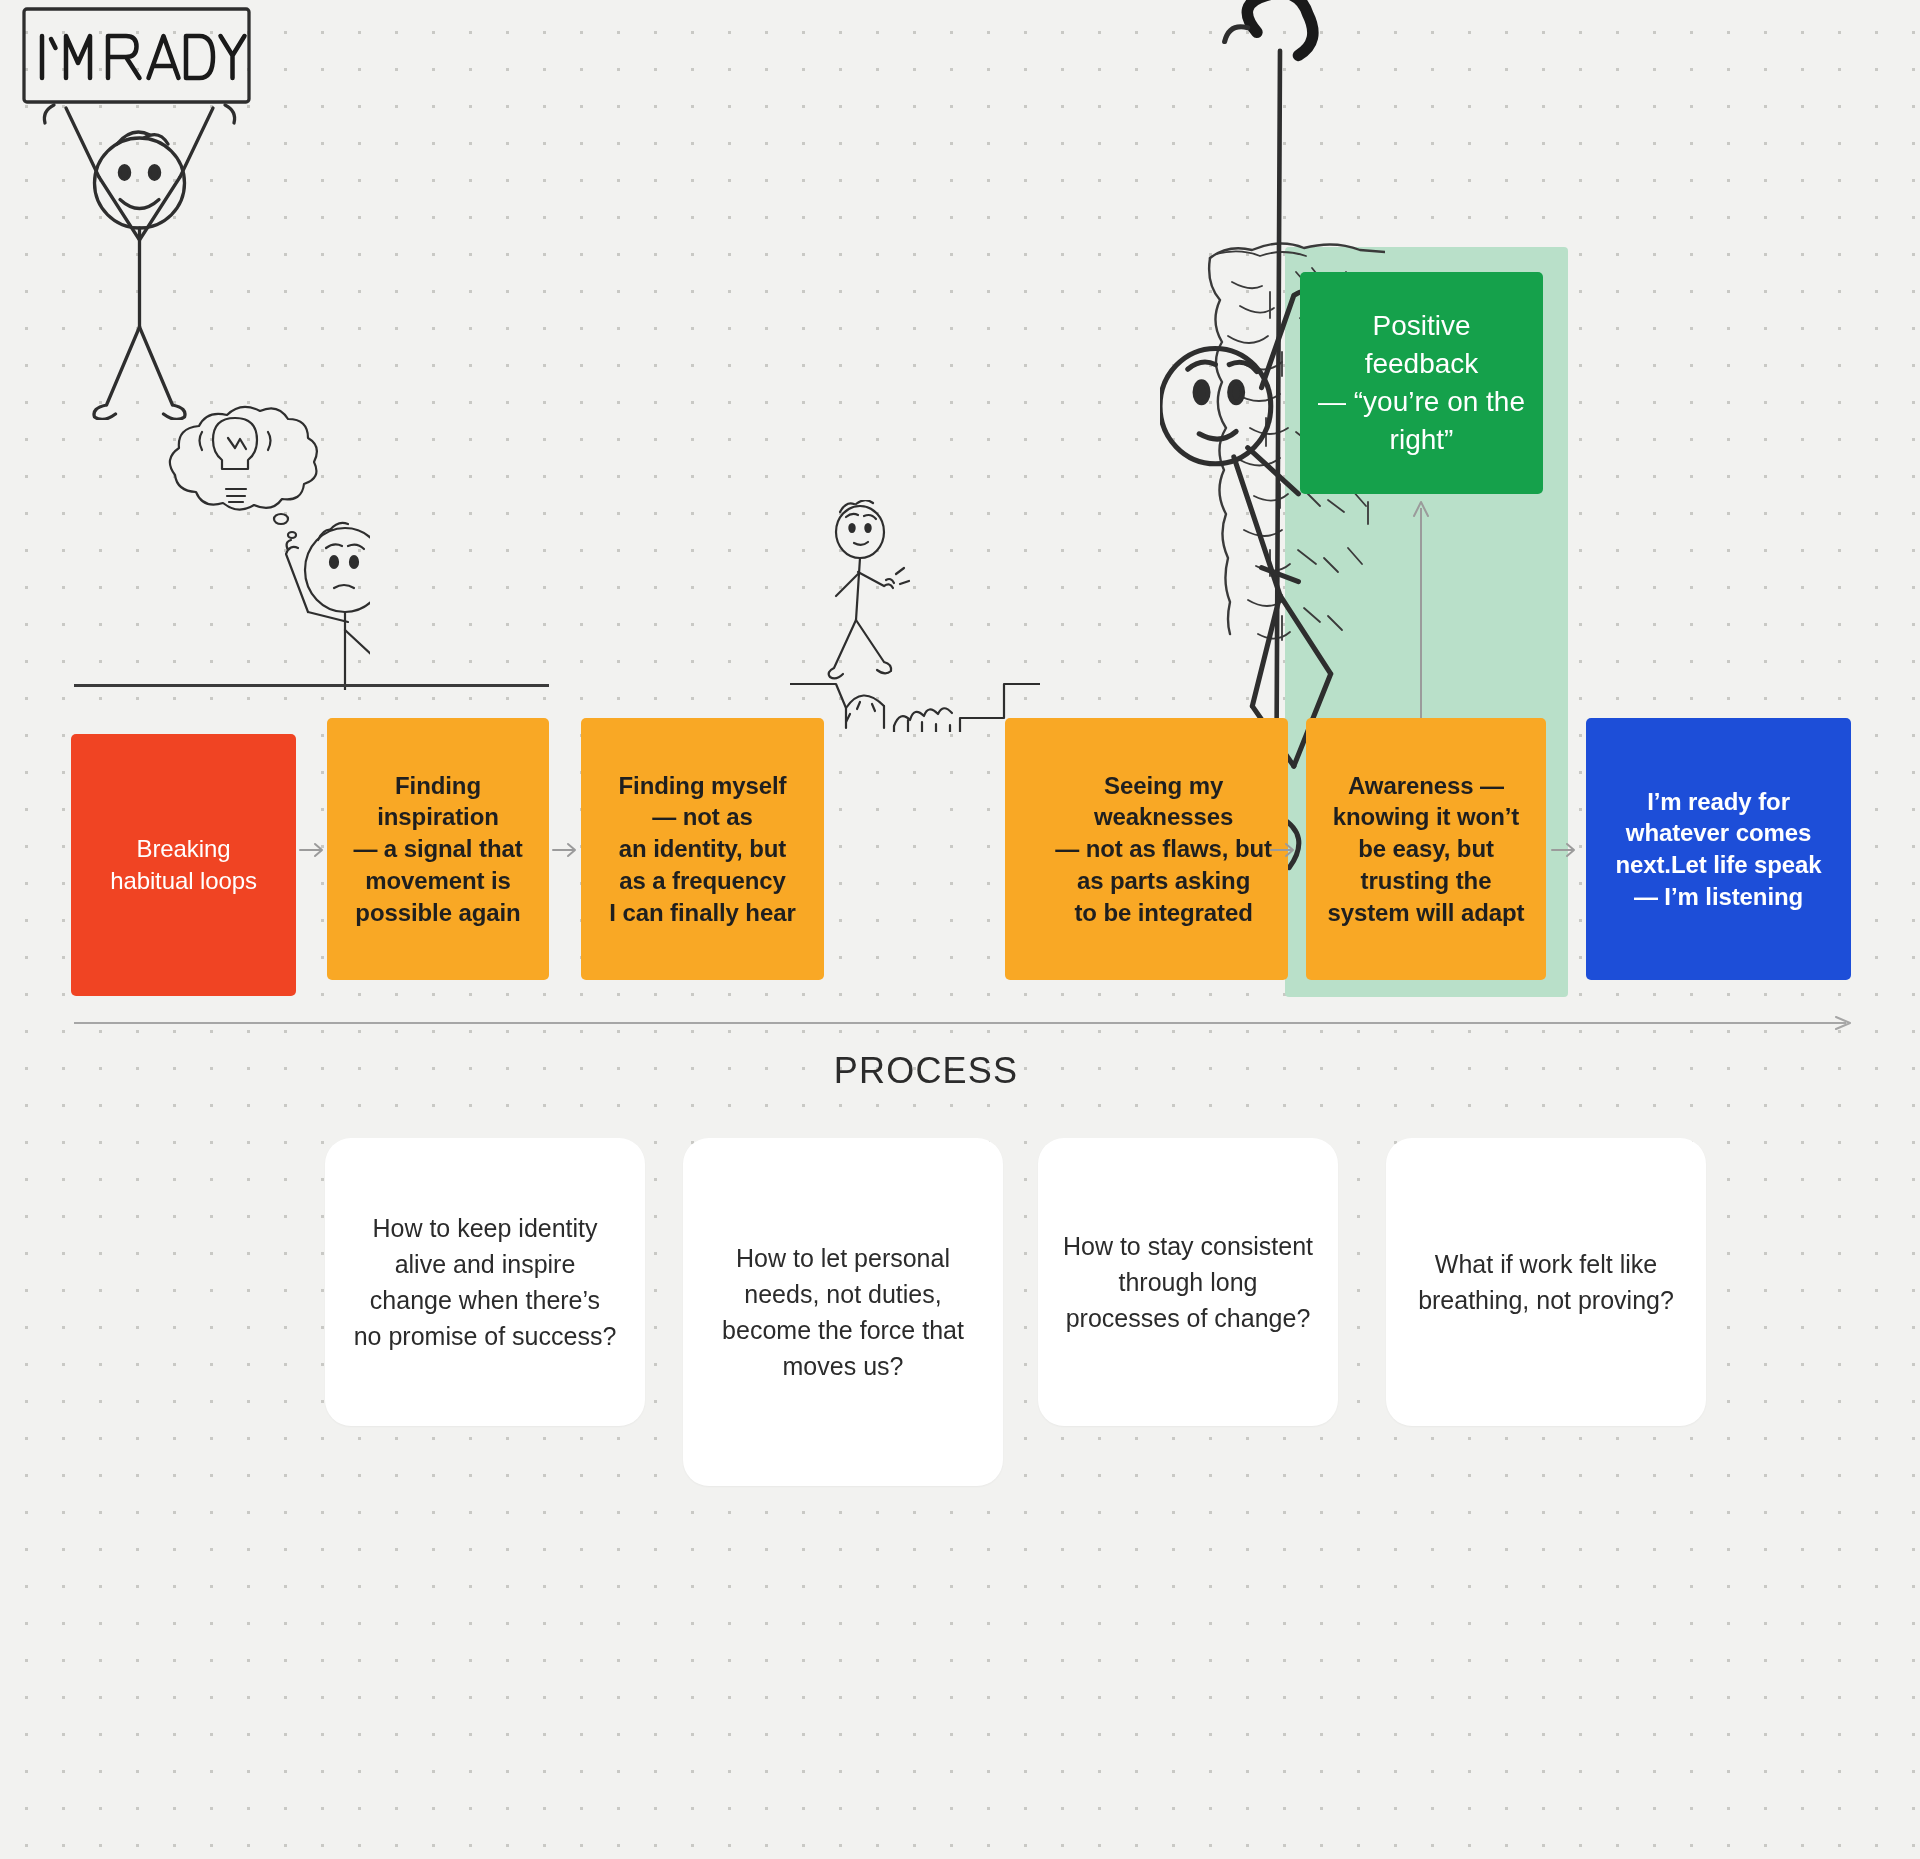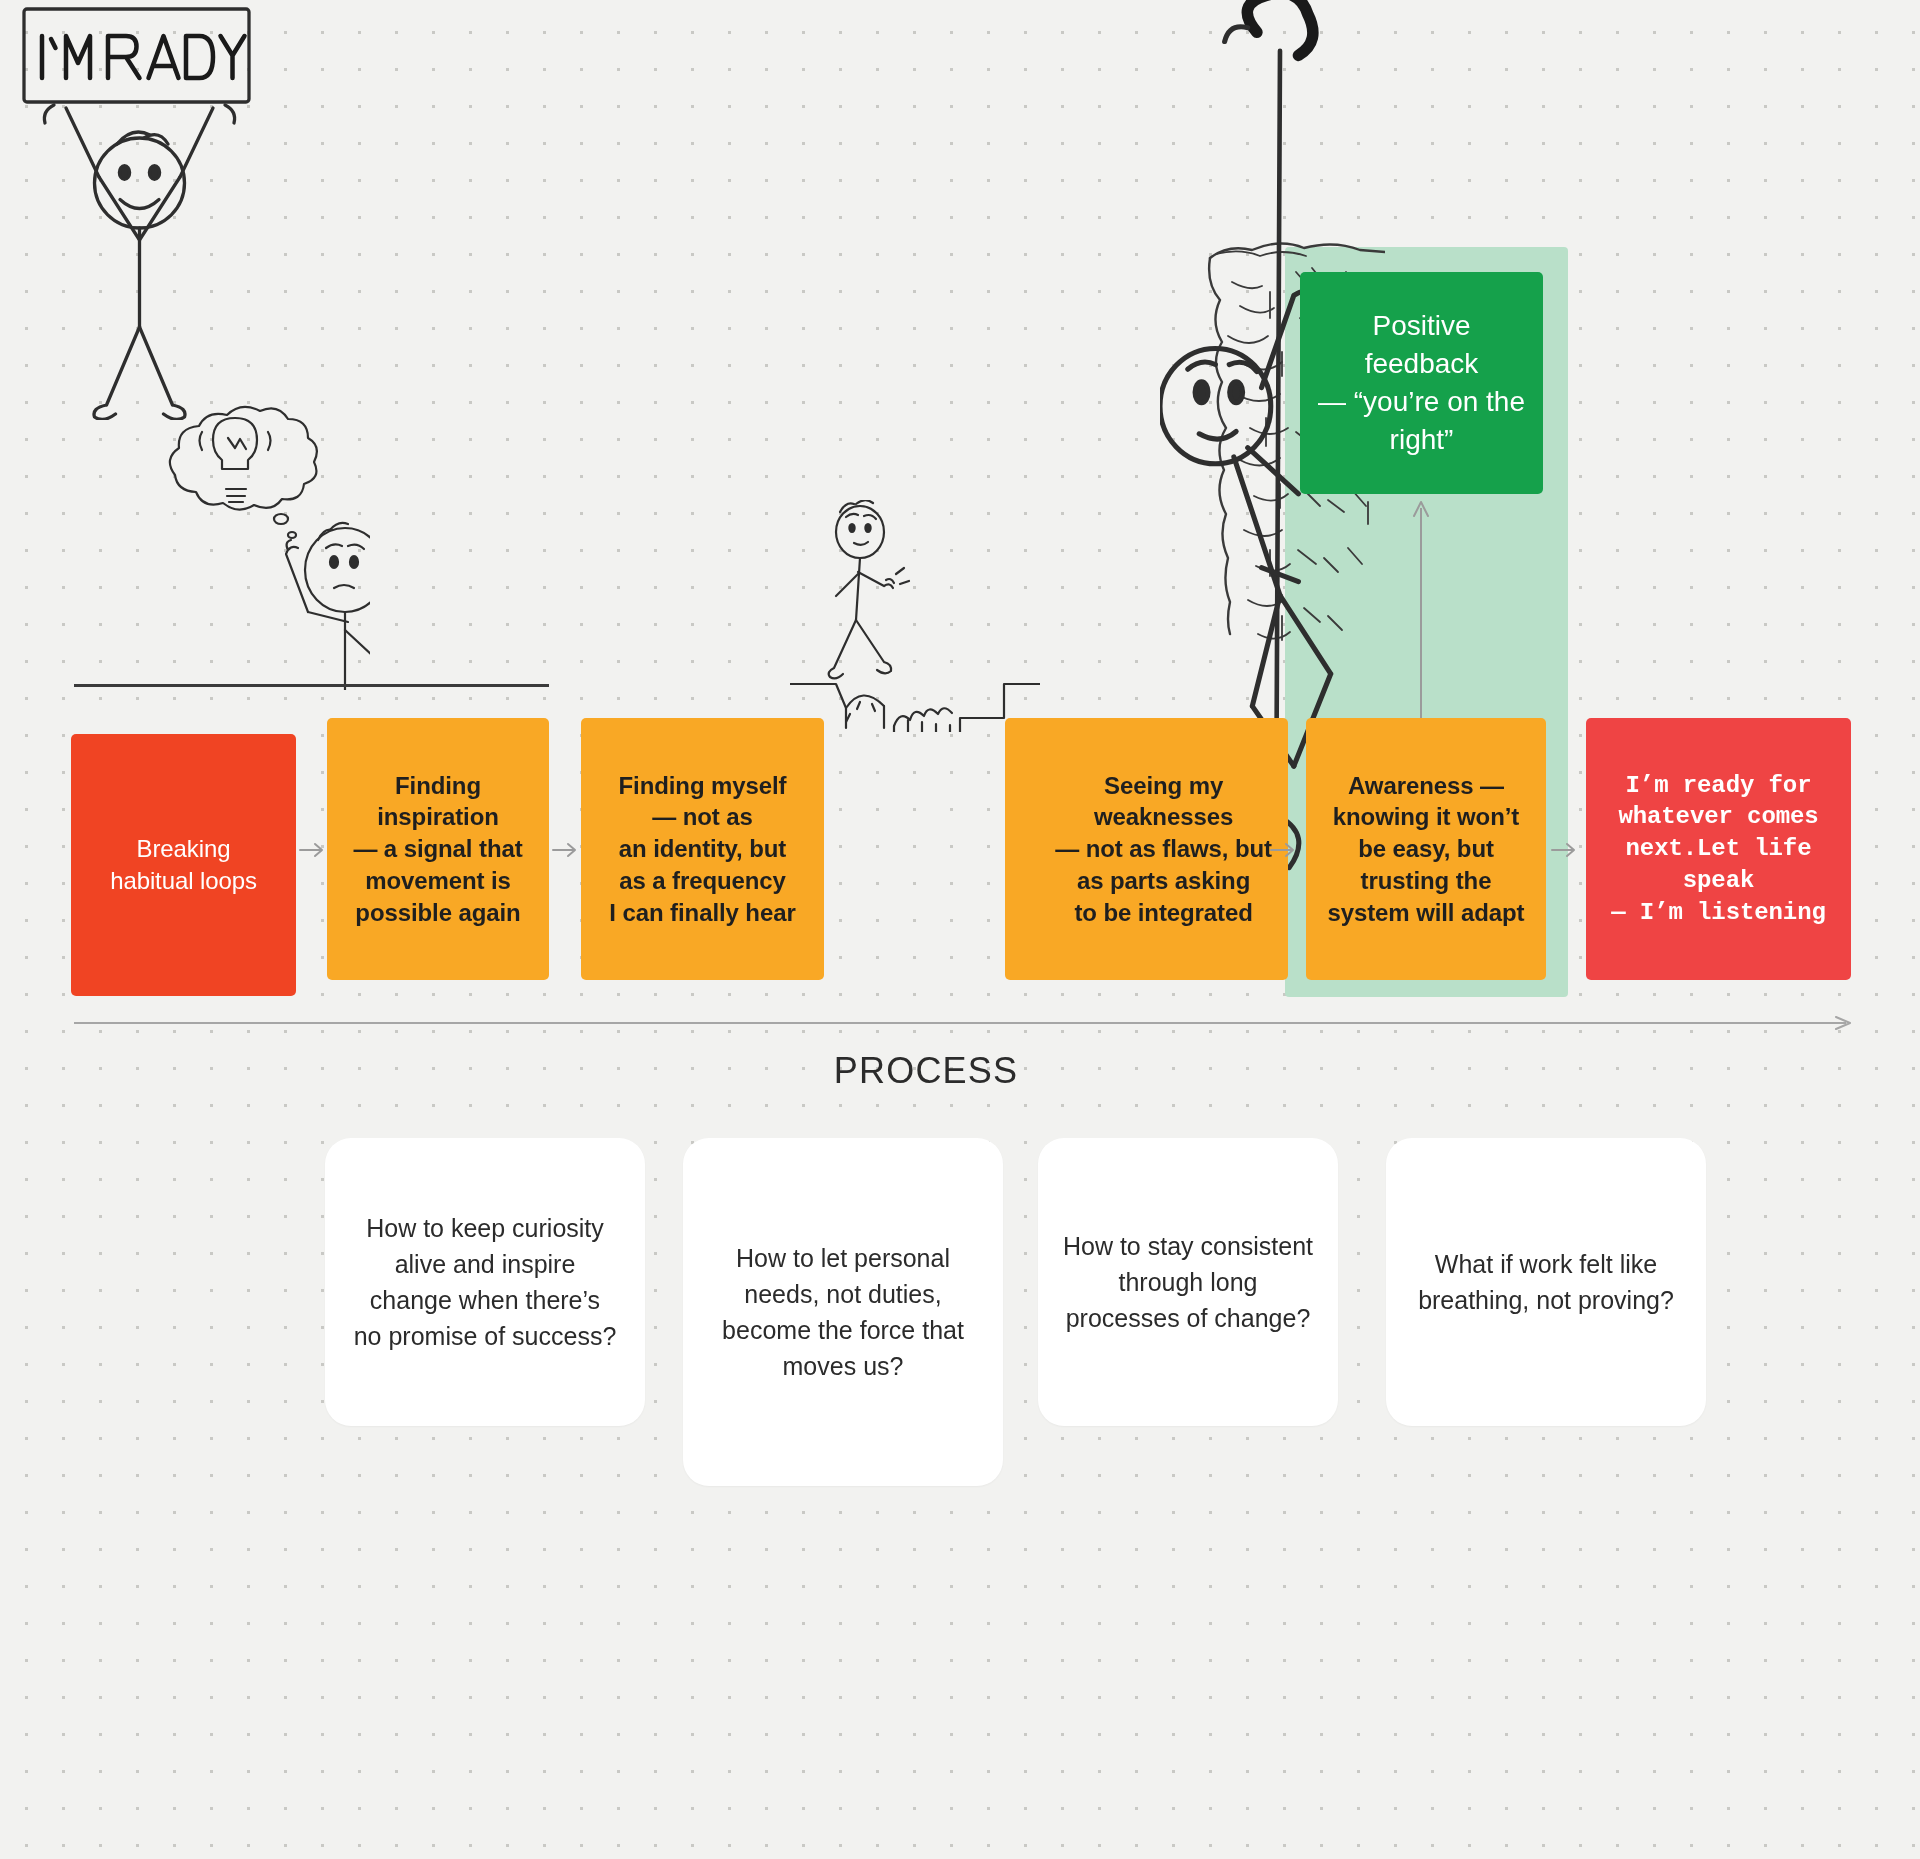--- a/index.html
+++ b/index.html
@@ -65,21 +65,21 @@
     text-align: center;
     padding: 10px 16px;
     font-size: 24px;
     line-height: 1.32;
     color: #1f1f1f;
     letter-spacing: -0.1px;
   }
 
   .card.red   { background: #f04423; color: #ffffff; }
   .card.amber { background: #f9a825; color: #1f1f1f; font-weight: bold; }
-  .card.green { background: #ef4444; color: #ffffff; font-weight: 700; font-family: Liberation Mono, monospace; }
+  .card.green { background: #1d4ed8; color: #ffffff; font-weight: 700; }
 
   .card-text { display: block; white-space: pre-line; }
 
   
   .card-1 { left: 71px;   width: 225px; margin-top: 16px; }
   .card-2 { left: 327px;  width: 222px; }
   .card-3 { left: 581px;  width: 243px; }
   .card-4 { left: 1005px; width: 283px; justify-content: flex-end; }
   .card-5 { left: 1306px; width: 240px; }
   .card-6 { left: 1586px; width: 265px; }
@@ -433,21 +433,21 @@
   <div class="process-axis">
     <svg viewBox="0 0 1780 14" preserveAspectRatio="none">
       <path d="M0 7 L1772 7" stroke="currentColor" stroke-width="2" fill="none"></path>
       <path d="M1762 1 L1776 7 L1762 13" stroke="currentColor" stroke-width="2" fill="none" stroke-linecap="round" stroke-linejoin="round" vector-effect="non-scaling-stroke"></path>
     </svg>
   </div>
 
   <div class="process-label">PROCESS</div>
 
   <div class="question-card q-1">
-    <span class="card-text">How to keep curiosity
+    <span class="card-text">How to keep identity
 alive and inspire
 change when there’s
 no promise of success?</span>
   </div>
   <div class="question-card q-2">
     <span class="card-text">How to let personal
 needs, not duties,
 become the force that
 moves us?</span>
   </div>

